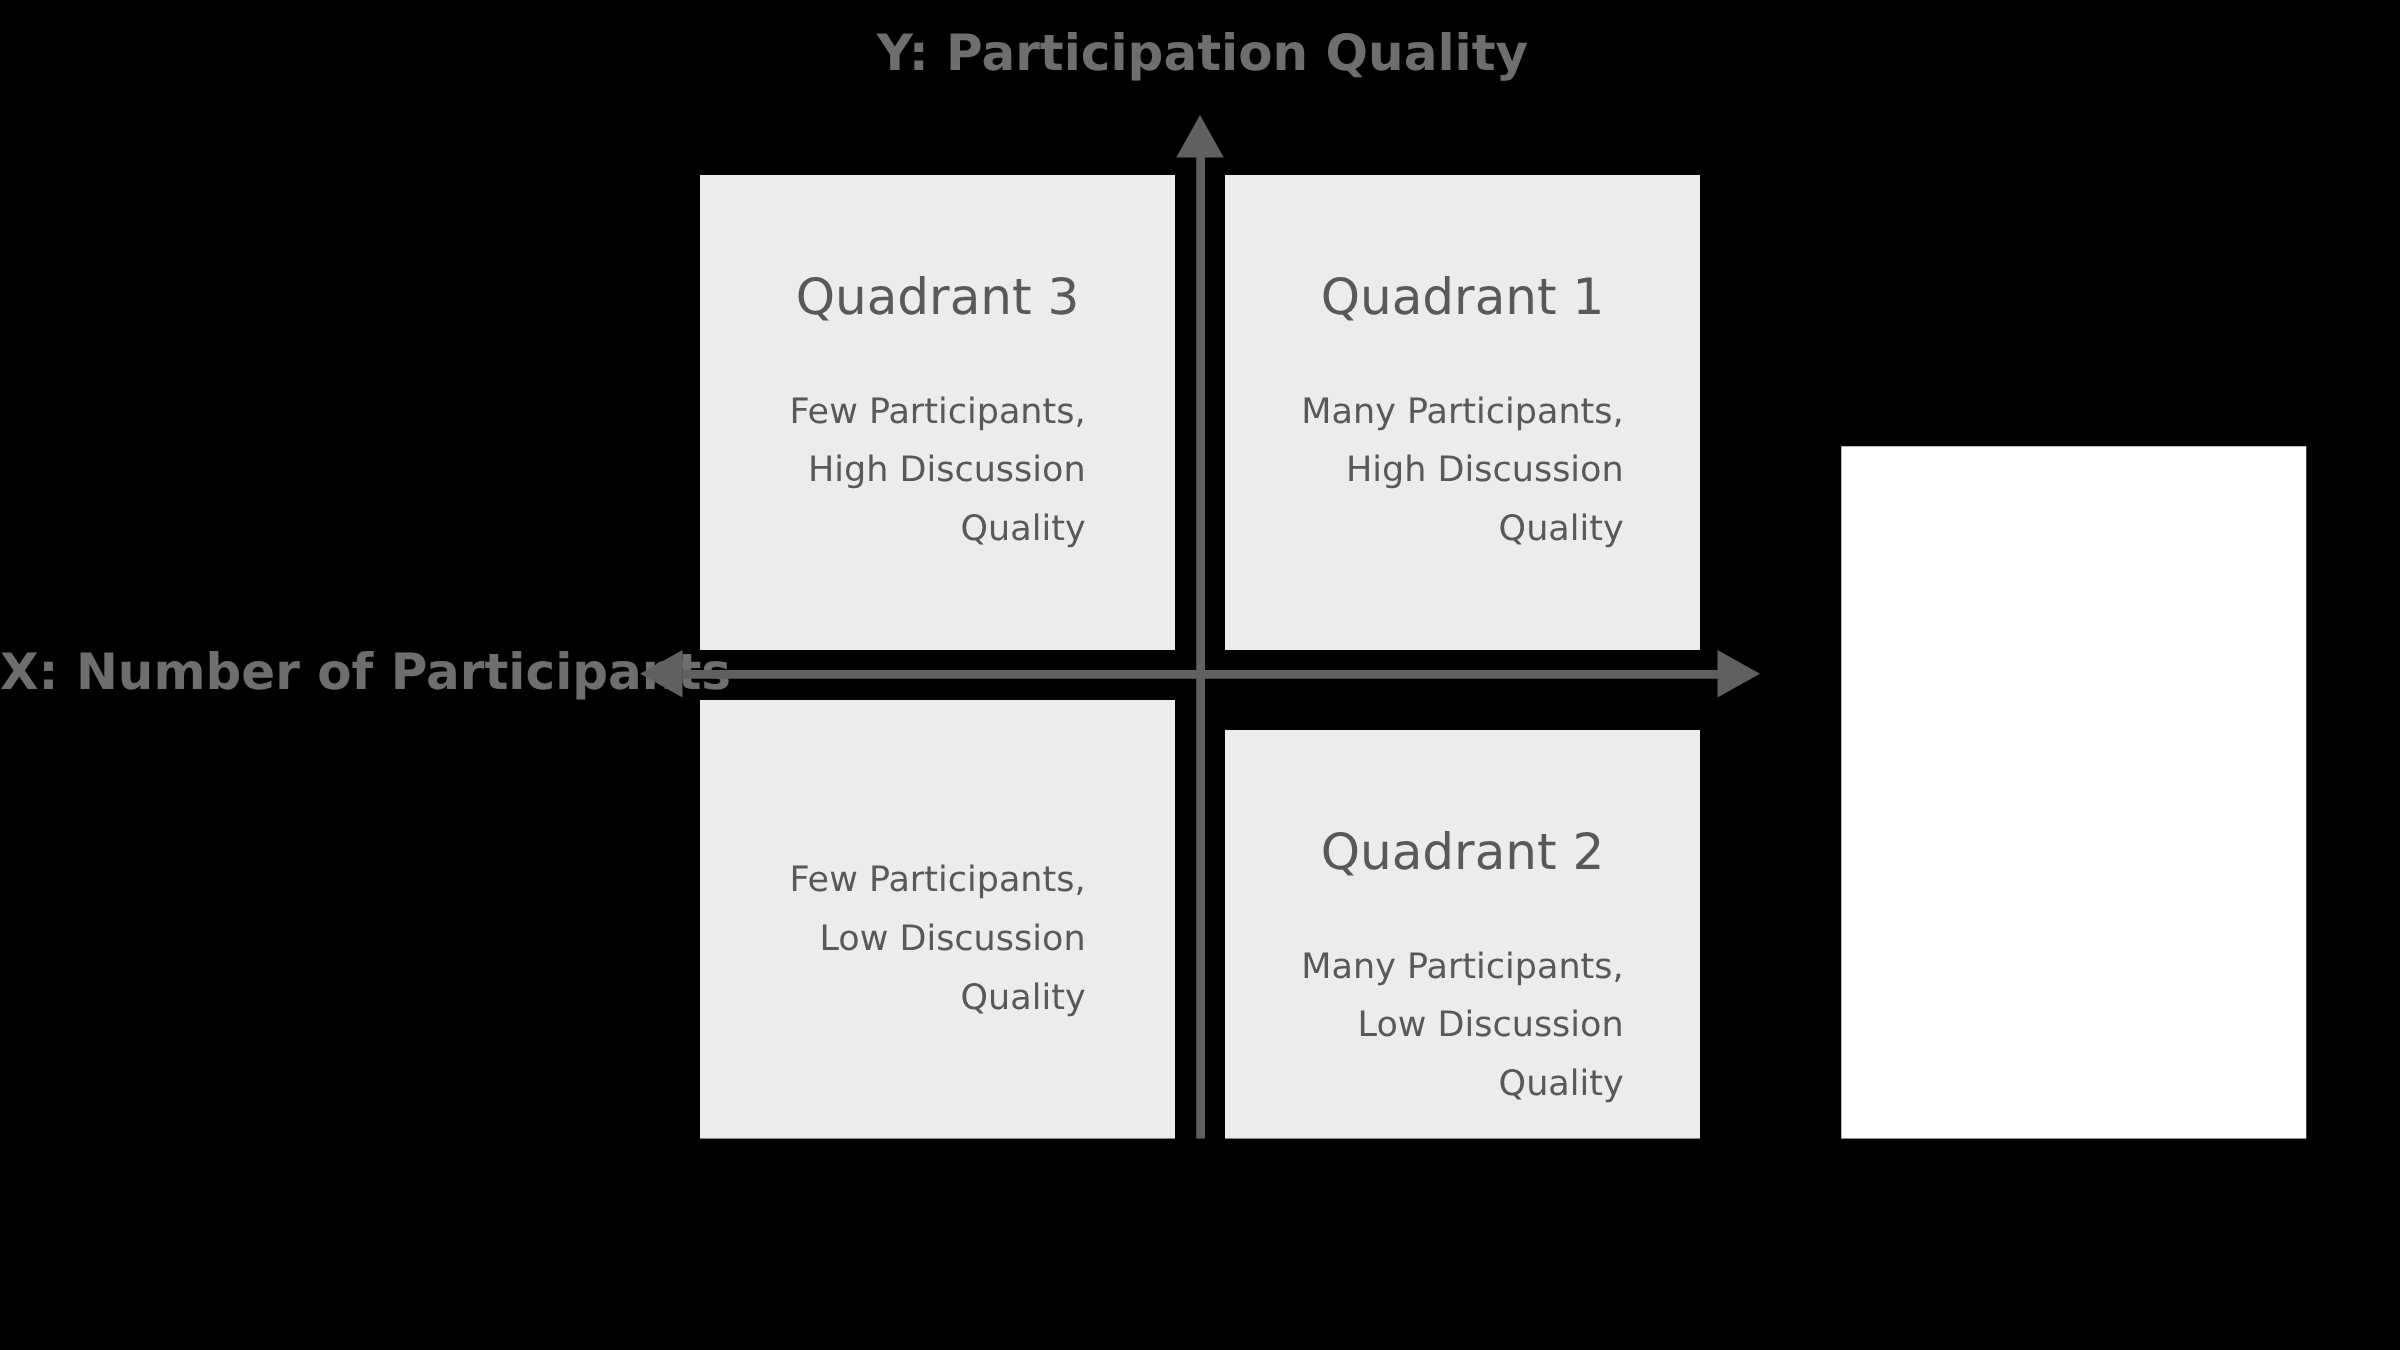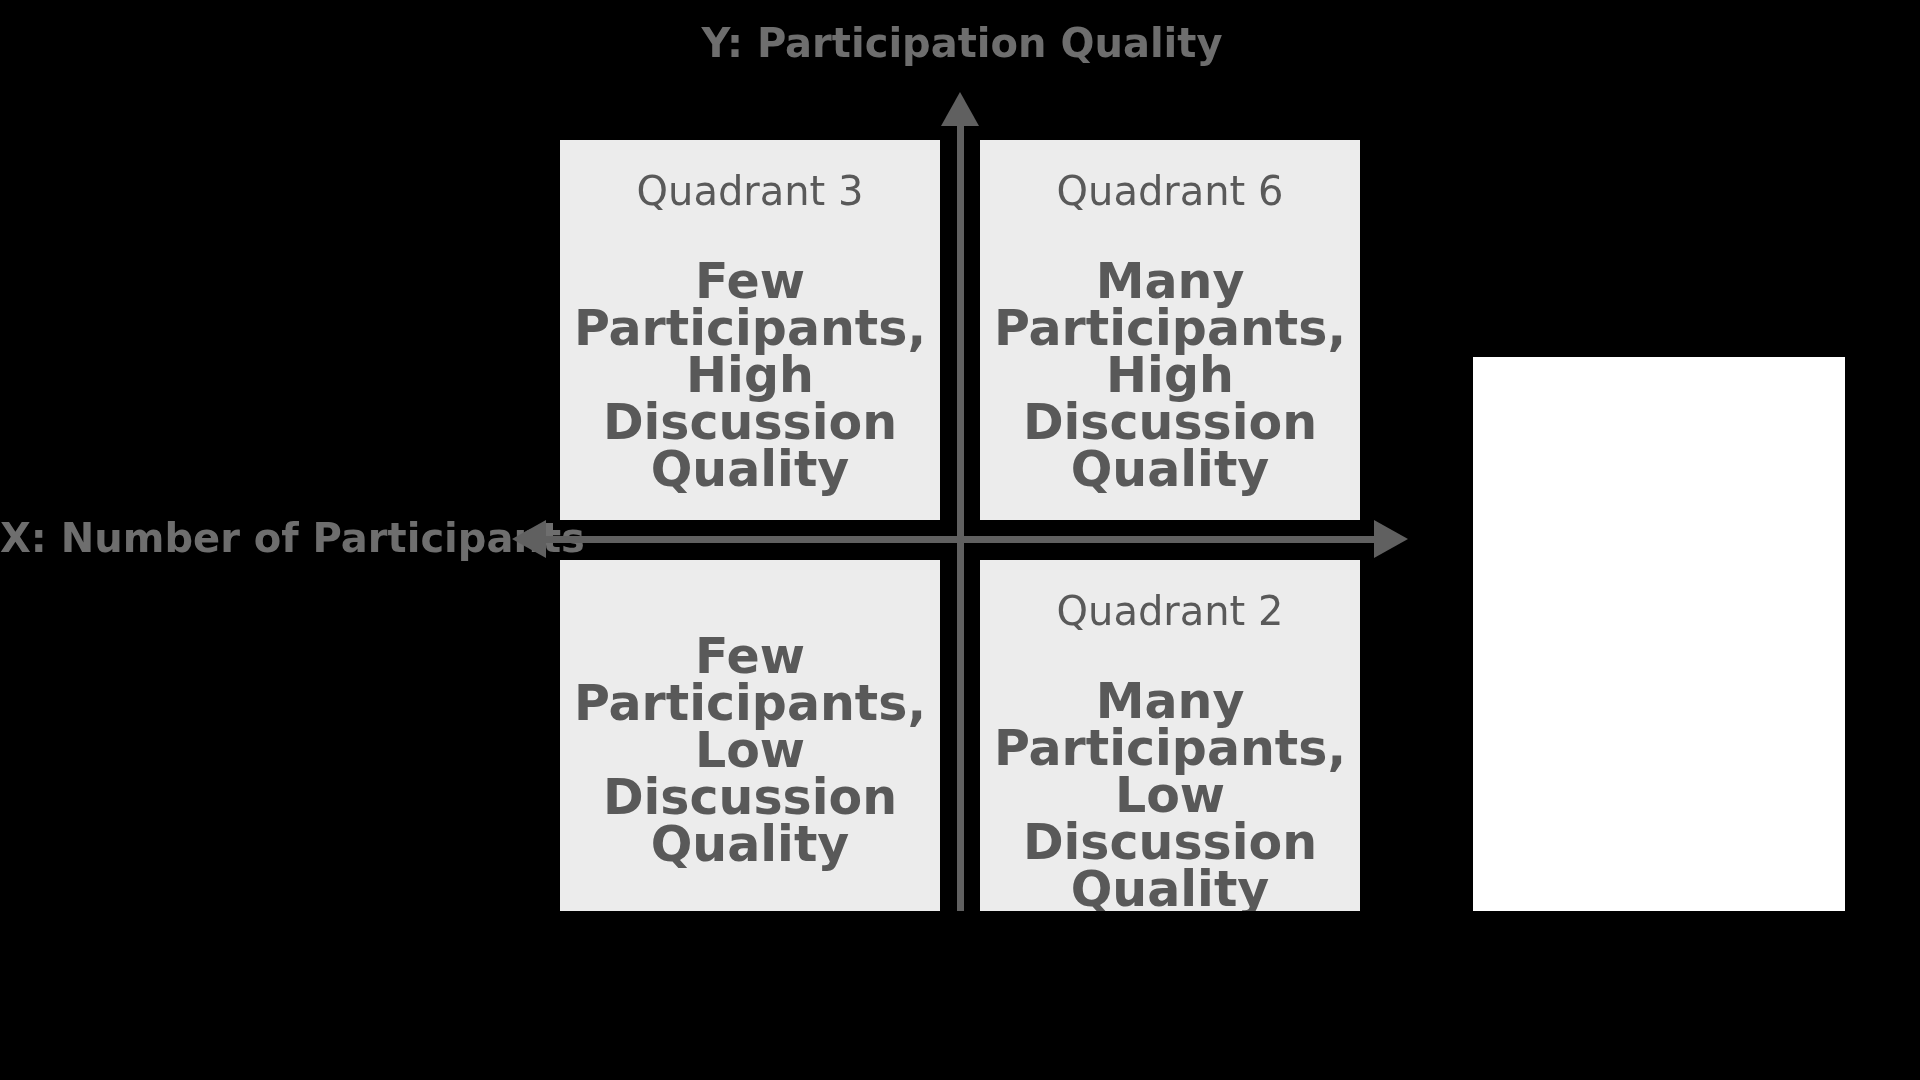--- a/index.html
+++ b/index.html
@@ -20,25 +20,25 @@
     background: var(--box, #ececec);
     color: var(--boxText, #595959);
     display: flex;
     flex-direction: column;
     align-items: center;
     justify-content: center;
     gap: 44px;
     text-align: center;
   }
   .quad-title { font-size: 40px; line-height: 46px; font-weight: 500; }
-  .quad-desc  { font-size: 49px; line-height: 47px; font-weight: 700; white-space: pre-line; }
+  .quad-desc  { font-size: 28px; line-height: 47px; font-weight: 400; white-space: pre-line; text-align: right; }
   #q3 { left: 560px; top: 140px; }
   #q4 { left: 980px; top: 140px; }
   #q1 { left: 560px; top: 560px; }
-  #q2 { left: 980px; top: 560px; }
+  #q2 { left: 980px; top: 584px; }
 
   
   .h-line {
     position: absolute;
     left: 546px; top: 536px;
     width: 829px; height: 7px;
     background: var(--axis, #606060);
   }
   .v-line {
     position: absolute;
@@ -119,21 +119,21 @@
   <div class="ah ah-down"></div>
 
   <div class="quad" id="q3">
     <div class="quad-title">Quadrant 3</div>
     <div class="quad-desc">Few Participants,
 High Discussion
 Quality</div>
   </div>
 
   <div class="quad" id="q4">
-    <div class="quad-title">Quadrant 6</div>
+    <div class="quad-title">Quadrant 1</div>
     <div class="quad-desc">Many Participants,
 High Discussion
 Quality</div>
   </div>
 
   <div class="quad" id="q1">
     <div class="quad-desc">Few Participants,
 Low Discussion
 Quality</div>
   </div>

